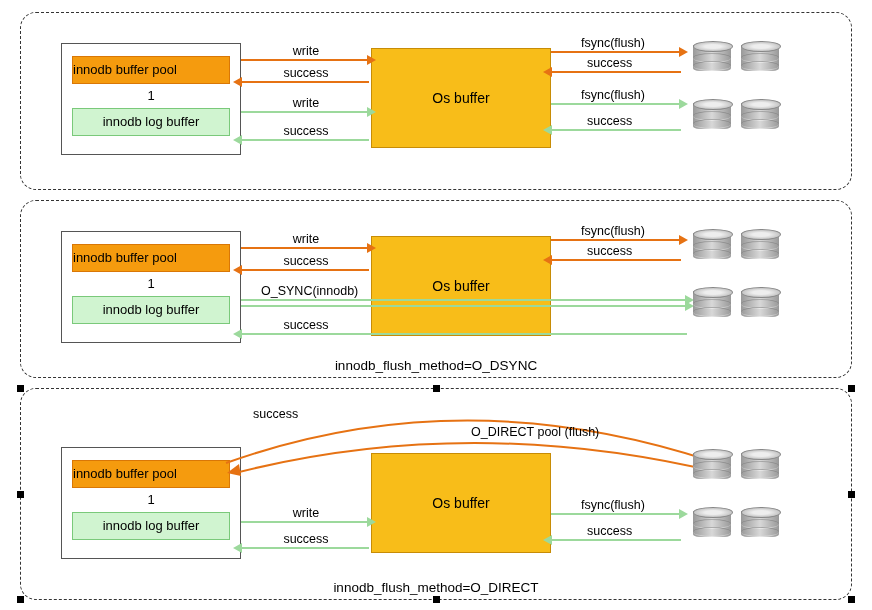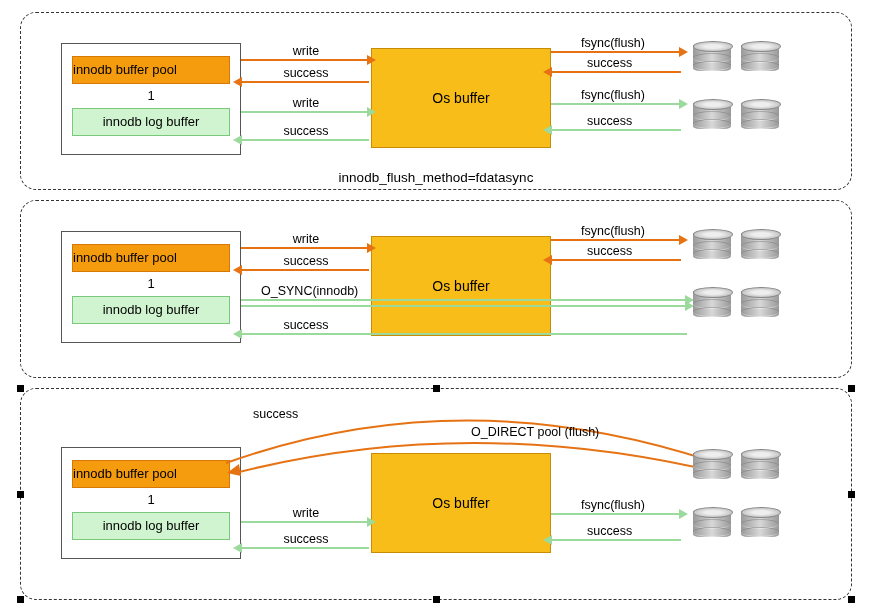--- a/index.html
+++ b/index.html
@@ -219,21 +219,20 @@
         <div class="cyl-top"></div>
       </div>
     <div class="cylinder" style="left:48px;">
         <div class="cyl-body"></div>
         <div class="cyl-band1"></div>
         <div class="cyl-band2"></div>
         <div class="cyl-top"></div>
       </div>
   </div>
 
-  <div class="caption">innodb_flush_method=fdatasync</div>
 </div>
 
 <div class="panel">
 
   <div class="innodb-container">
     <div class="buffer-pool">innodb buffer pool</div>
     <div class="one-label">1</div>
     <div class="log-buffer">innodb log buffer</div>
   </div>
 
@@ -287,20 +286,21 @@
         <div class="cyl-top"></div>
       </div>
     <div class="cylinder" style="left:48px;">
         <div class="cyl-body"></div>
         <div class="cyl-band1"></div>
         <div class="cyl-band2"></div>
         <div class="cyl-top"></div>
       </div>
   </div>
 
+  <div class="caption">innodb_flush_method=O_DSYNC</div>
 </div>
 
 <div class="panel last">
 
   <div class="handle" style="left:-4px; top:-4px;"></div>
   <div class="handle" style="left:calc(50% - 3px); top:-4px;"></div>
   <div class="handle" style="right:-4px; top:-4px;"></div>
   <div class="handle" style="left:-4px; top:calc(50% - 3px);"></div>
   <div class="handle" style="right:-4px; top:calc(50% - 3px);"></div>
   <div class="handle" style="left:-4px; bottom:-4px;"></div>
@@ -362,13 +362,14 @@
         <div class="cyl-top"></div>
       </div>
     <div class="cylinder" style="left:48px;">
         <div class="cyl-body"></div>
         <div class="cyl-band1"></div>
         <div class="cyl-band2"></div>
         <div class="cyl-top"></div>
       </div>
   </div>
 
+  <div class="caption">innodb_flush_method=O_DIRECT</div>
 </div>
 
 </body></html>

